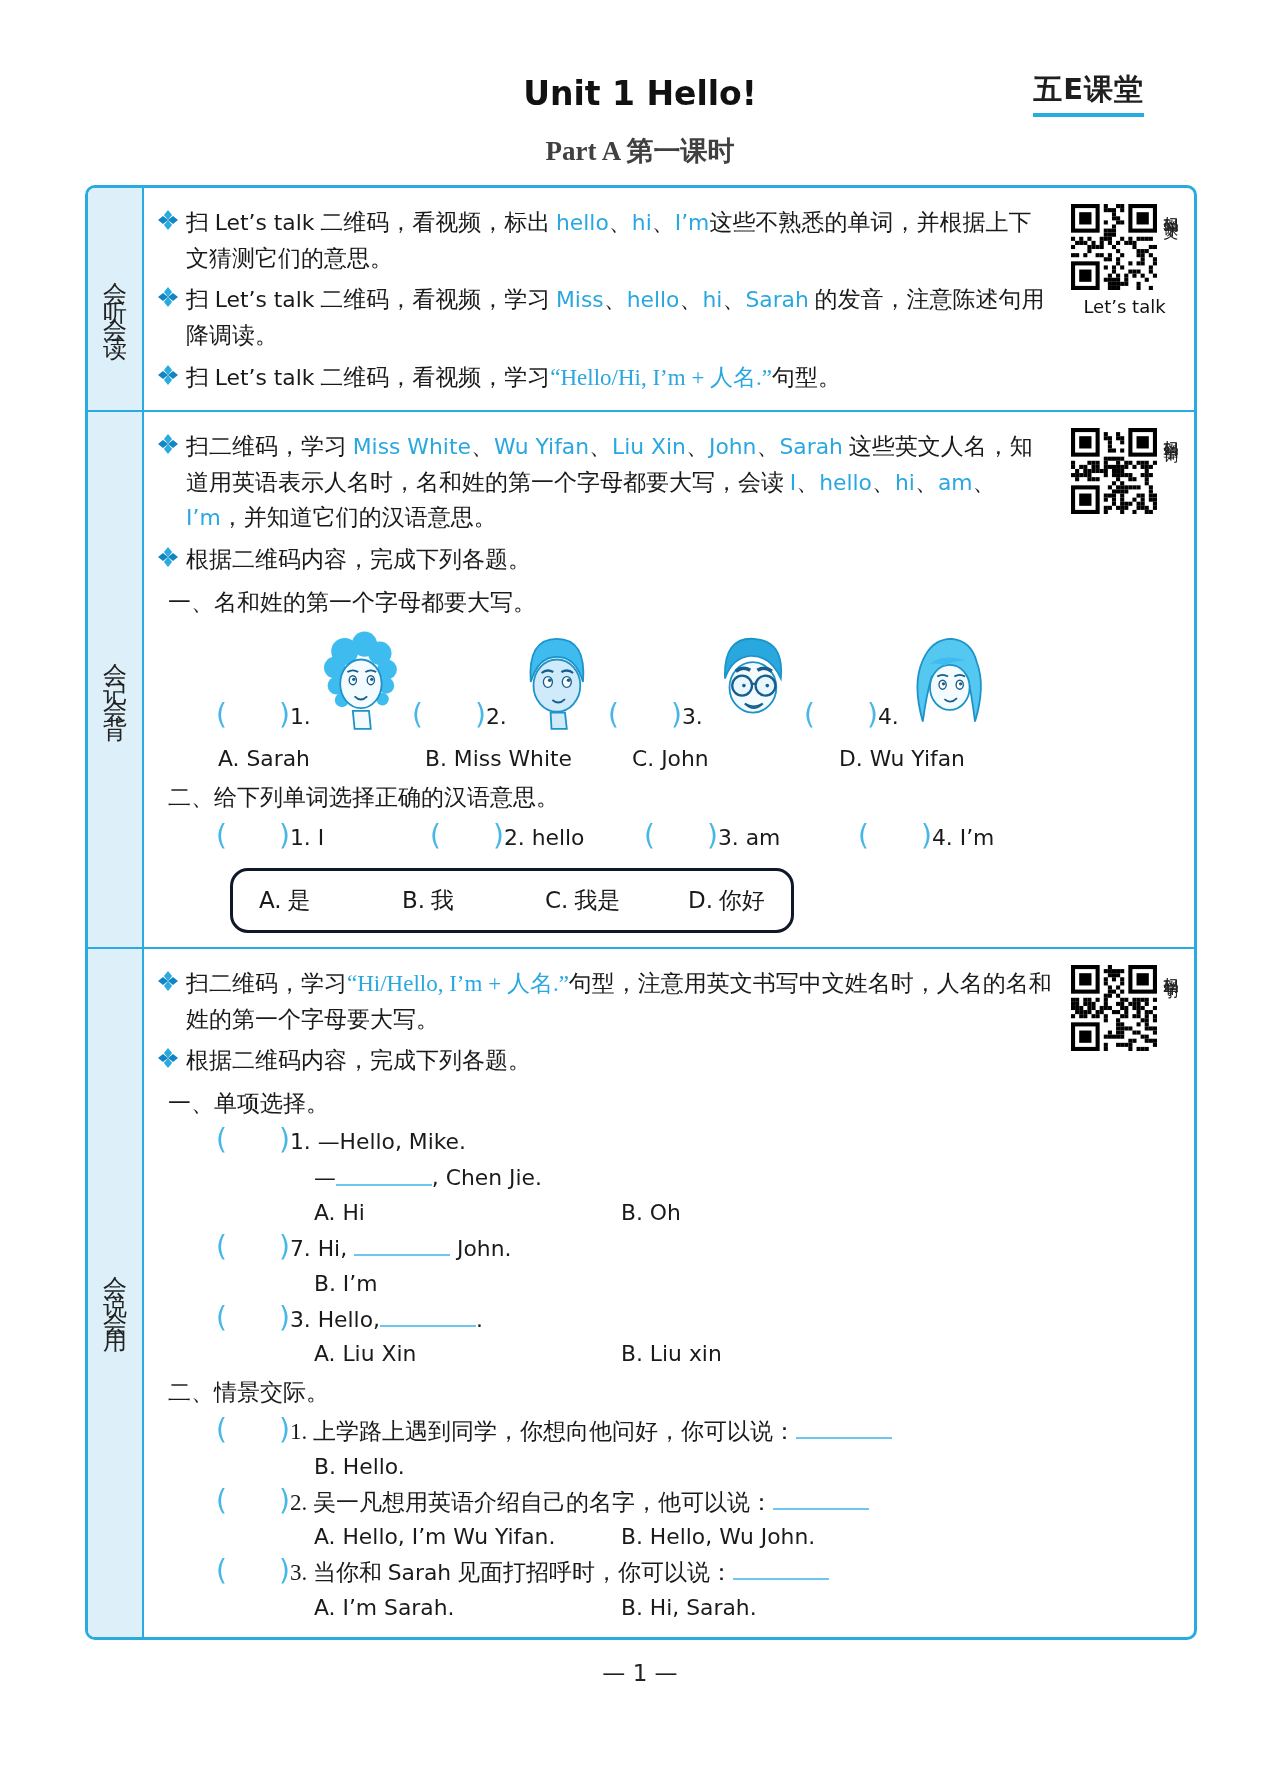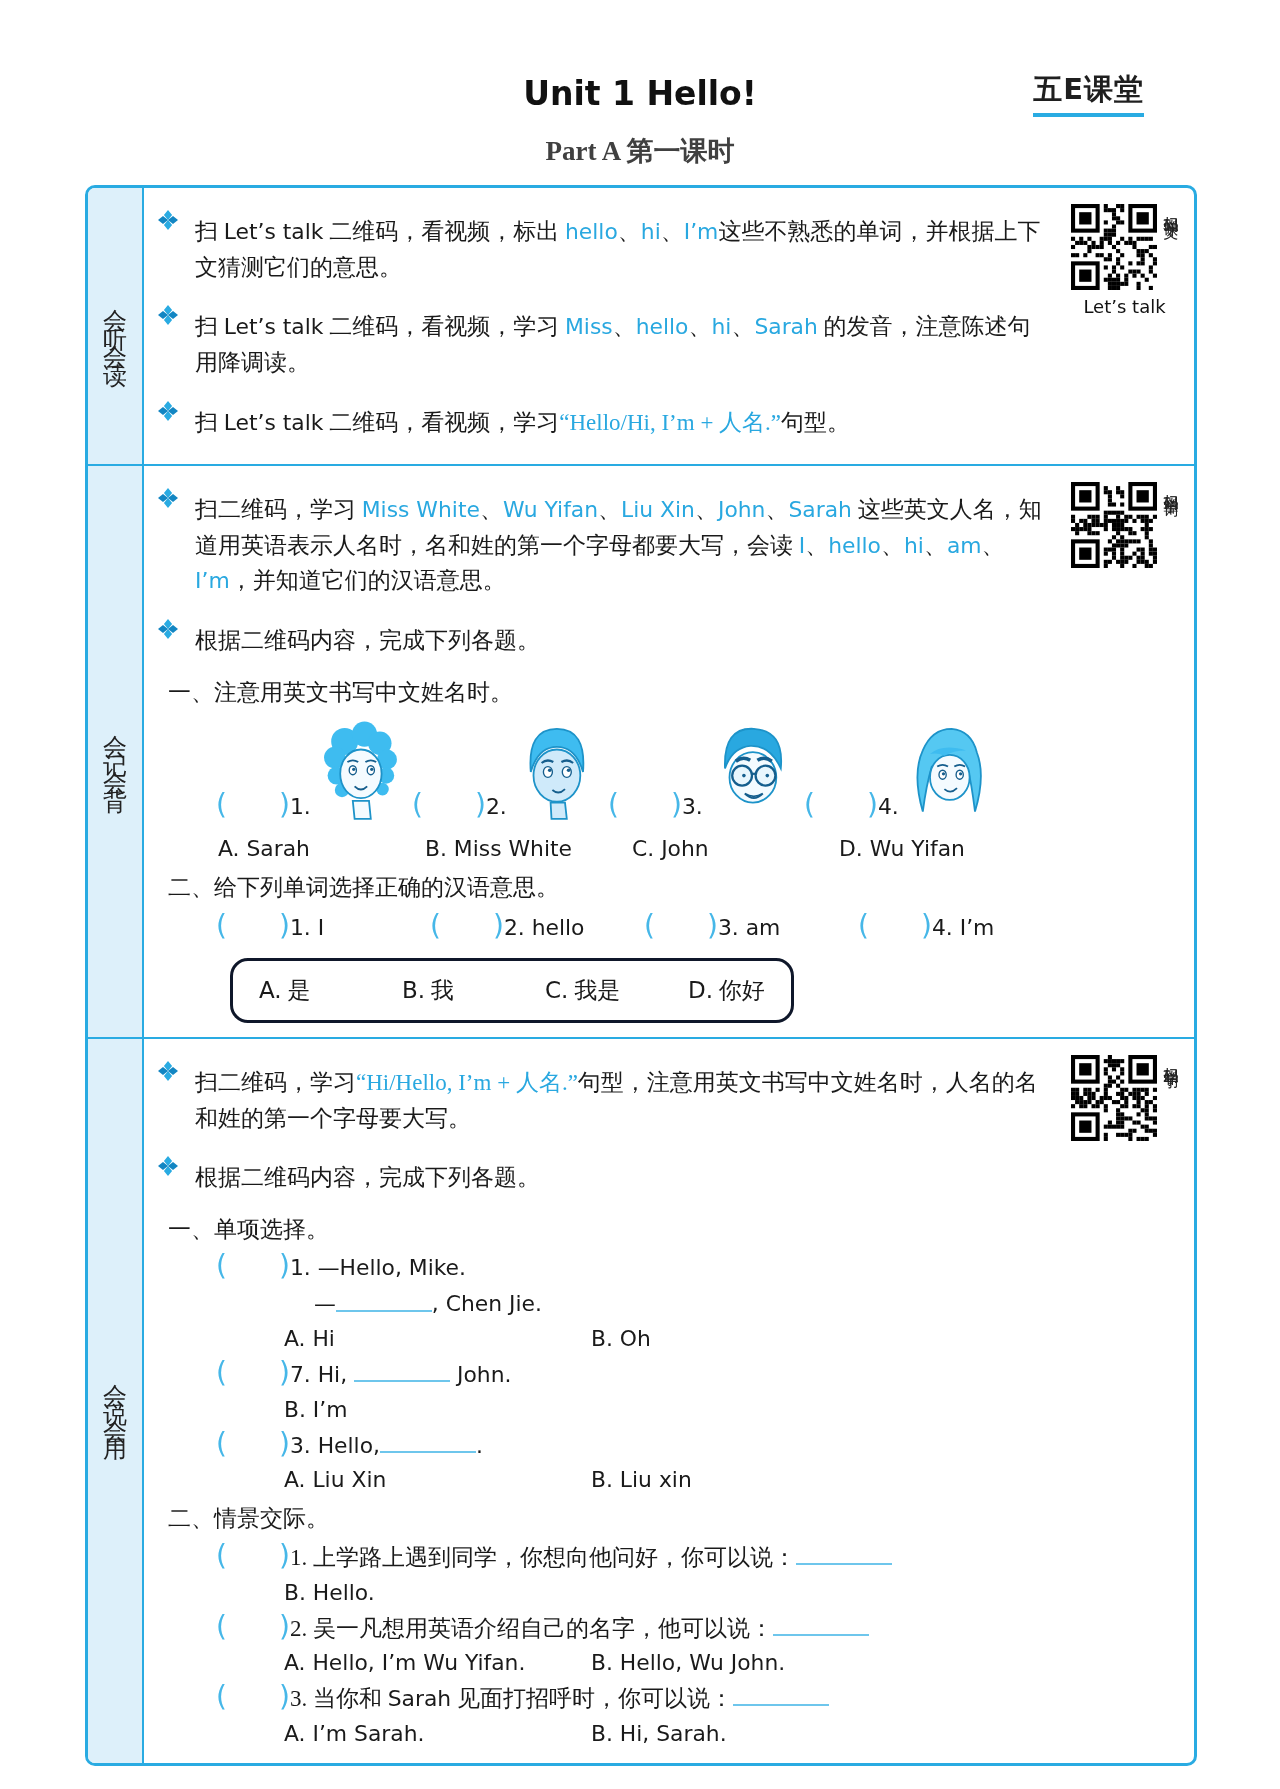--- a/index.html
+++ b/index.html
@@ -43,21 +43,21 @@
   .qr-row{display:flex;align-items:flex-start;}
   svg.qr{width:86px;height:86px;display:block;background:#fff;}
   .qr-label{
     writing-mode:vertical-rl;text-orientation:upright;
     font-size:15px;letter-spacing:2px;color:#222;margin-left:6px;line-height:1;
   }
   .qr-caption{font-family:"DejaVu Sans", sans-serif;font-size:18px;margin-top:3px;color:#111;}
 
   .bullet{display:flex;align-items:flex-start;}
   .bullet-icon{width:20px;height:20px;flex:none;margin:8px 5px 0 0;}
-  .btext{margin:12px;}
+  .btext{margin:3px;}
 
   .hl{color:#29a8e0;}
   .en{font-family:"DejaVu Sans", sans-serif;font-size:0.95em;}
   .pa{color:#46b7e8;font-family:"DejaVu Sans", sans-serif;font-size:1.22em;line-height:0;}
   .gap{display:inline-block;}
   .blank{display:inline-block;border-bottom:2px solid #6ec6ec;height:1.05em;vertical-align:baseline;}
 
   .ex-heading{margin:4px 0 2px 10px;}
   .pic-grid{display:flex;margin:6px 0 0 58px;}
   .pic-cell{width:196px;display:flex;align-items:flex-end;flex:none;}
@@ -69,21 +69,21 @@
   .choice-box{
     display:inline-flex;border:3px solid #0f172a;border-radius:18px;
     padding:12px 26px;margin:12px 0 2px 72px;
   }
   .choice-box .box-opt{width:143px;flex:none;}
   .choice-box .box-opt:last-child{width:auto;}
   .box-letter{font-family:"DejaVu Sans", sans-serif;}
 
   .q-block{margin-left:58px;}
   .q-cont{margin-left:98px;}
-  .q-opts{display:flex;margin-left:68px;font-family:"DejaVu Sans", sans-serif;font-size:0.95em;}
+  .q-opts{display:flex;margin-left:98px;font-family:"DejaVu Sans", sans-serif;font-size:0.95em;}
   .q-opts .oa{width:307px;flex:none;}
 
   .footer{
     text-align:center;margin-top:20px;font-size:23px;color:#222;
     font-family:"DejaVu Sans", sans-serif;
   }
 </style>
 </head>
 <body>
 
@@ -408,21 +408,21 @@
         <p class="btext"><span>扫二维码，学习 </span><span class="hl en">Miss White</span><span>、</span><span class="hl en">Wu Yifan</span><span>、</span><span class="hl en">Liu Xin</span><span>、</span><span class="hl en">John</span><span>、</span><span class="hl en">Sarah</span><span> 这些英文人名，知道用英语表示人名时，名和姓的第一个字母都要大写，会读 </span><span class="hl en">I</span><span>、</span><span class="hl en">hello</span><span>、</span><span class="hl en">hi</span><span>、</span><span class="hl en">am</span><span>、</span><span class="hl en">I’m</span><span>，并知道它们的汉语意思。</span></p>
       </div>
       <div class="bullet">
         <svg class="bullet-icon" viewBox="0 0 22 22">
             <path fill="#29abe2" d="M11 0 L15.5 5.5 L11 11 L6.5 5.5 Z M11 11 L15.5 16.5 L11 22 L6.5 16.5 Z"></path>
             <path fill="#1286c3" d="M0 11 L5.5 6.5 L11 11 L5.5 15.5 Z M11 11 L16.5 6.5 L22 11 L16.5 15.5 Z"></path>
           </svg>
         <p class="btext"><span>根据二维码内容，完成下列各题。</span></p>
       </div>
 
-      <p class="ex-heading">一、注意用英文书写中文姓名时。</p>
+      <p class="ex-heading">一、名和姓的第一个字母都要大写。</p>
 
       <div class="pic-grid">
         <div class="pic-cell">
           <span><span class="pa">(</span><span class="gap" style="width: 52px;"></span><span class="pa">)</span><span class="en">1.</span></span>
           <svg class="portrait" viewBox="0 0 100 120">
             <g fill="#3ebcf0">
                 <circle cx="33" cy="26" r="15"></circle>
                 <circle cx="55" cy="18" r="14"></circle>
                 <circle cx="72" cy="28" r="13"></circle>
                 <circle cx="22" cy="44" r="12"></circle>

